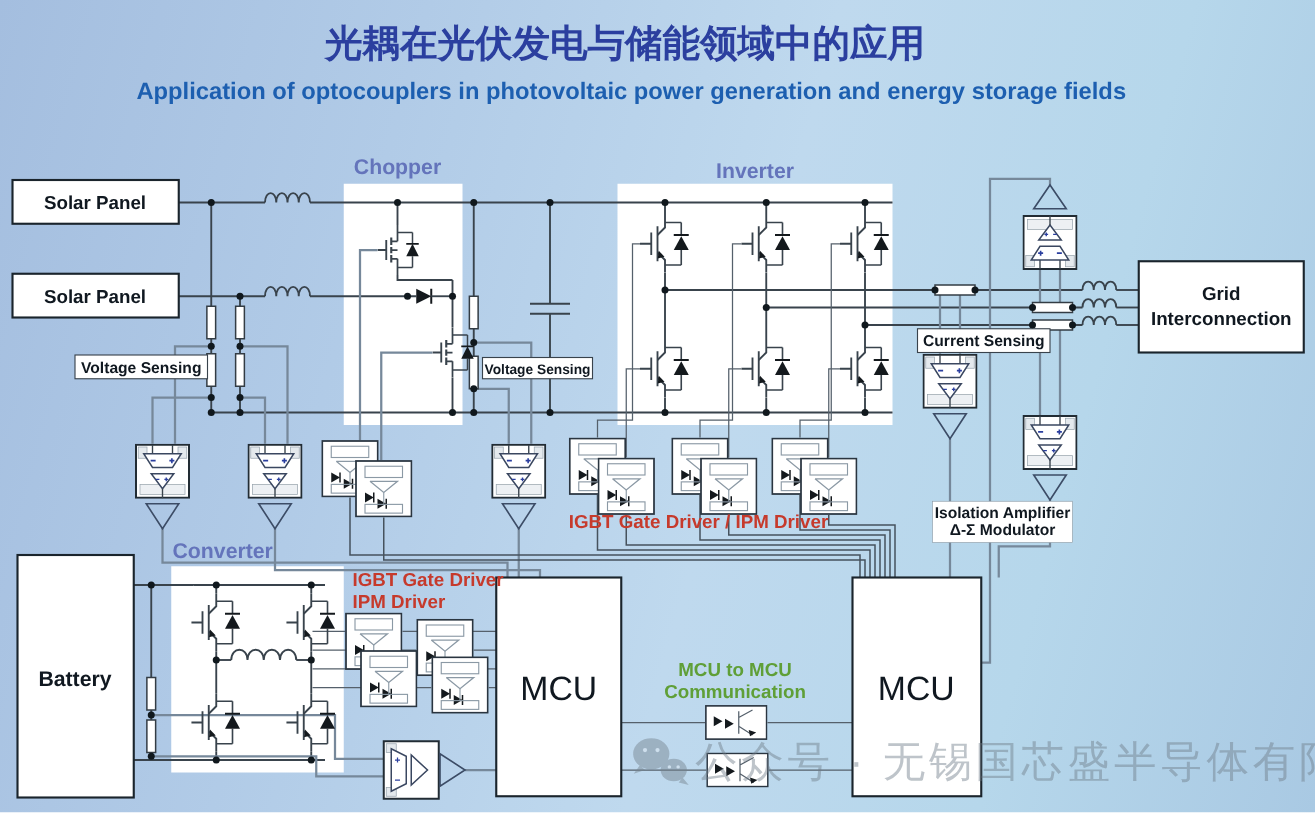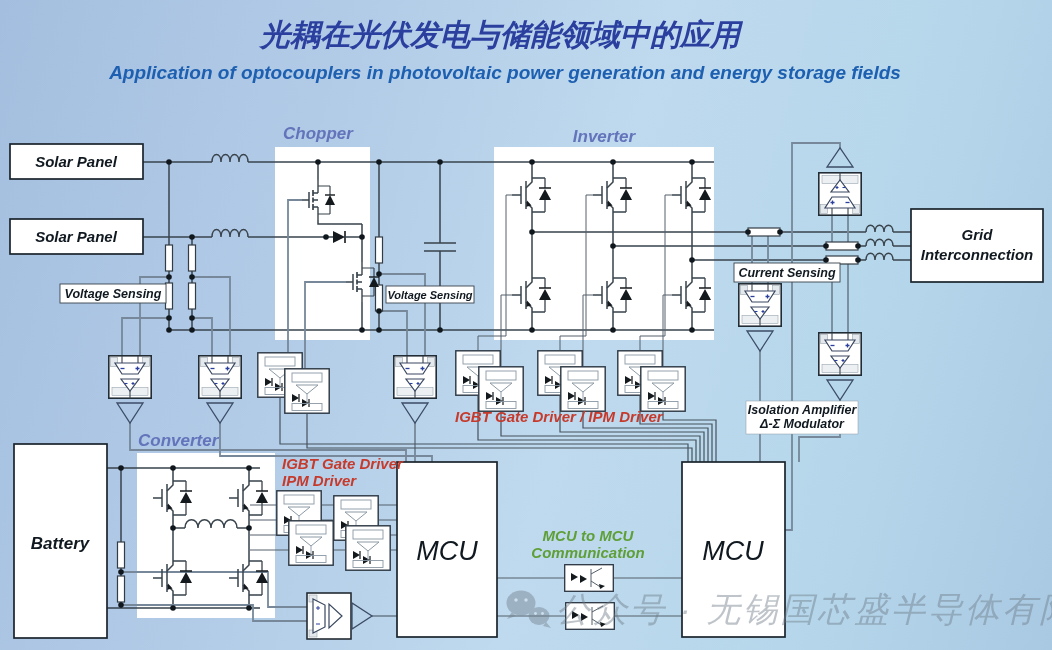--- a/index.html
+++ b/index.html
@@ -1,20 +1,19 @@
 <!DOCTYPE html>
 <html><head>
 <meta charset="utf-8">
 <style>
   html,body{margin:0;padding:0;}
   .stage{
     width:1052px;height:650px;position:relative;overflow:hidden;
     background:linear-gradient(105deg,#a4bedf 0%,#b1cbe7 28%,#bfd9ee 55%,#b6d7eb 78%,#a9c9e3 100%);
     font-family:"Liberation Sans", sans-serif;
-    font-style:italic;
   }
   svg text{font-family:"Liberation Sans", sans-serif;}
   .t-title{font-size:30px;font-weight:bold;fill:#2b3f9f;}
   .t-subtitle{font-size:19px;font-weight:600;fill:#1d5fb0;}
   .t-section{font-size:17px;font-weight:600;fill:#6474bb;}
   .t-block{font-size:15px;font-weight:600;fill:#101820;}
   .t-battery{font-size:17px;font-weight:600;fill:#101820;}
   .t-mcu{font-size:27px;font-weight:500;fill:#101820;}
   .t-label{font-size:12.5px;font-weight:bold;fill:#101820;}
   .t-red{font-size:15px;font-weight:bold;fill:#c63a2c;}

